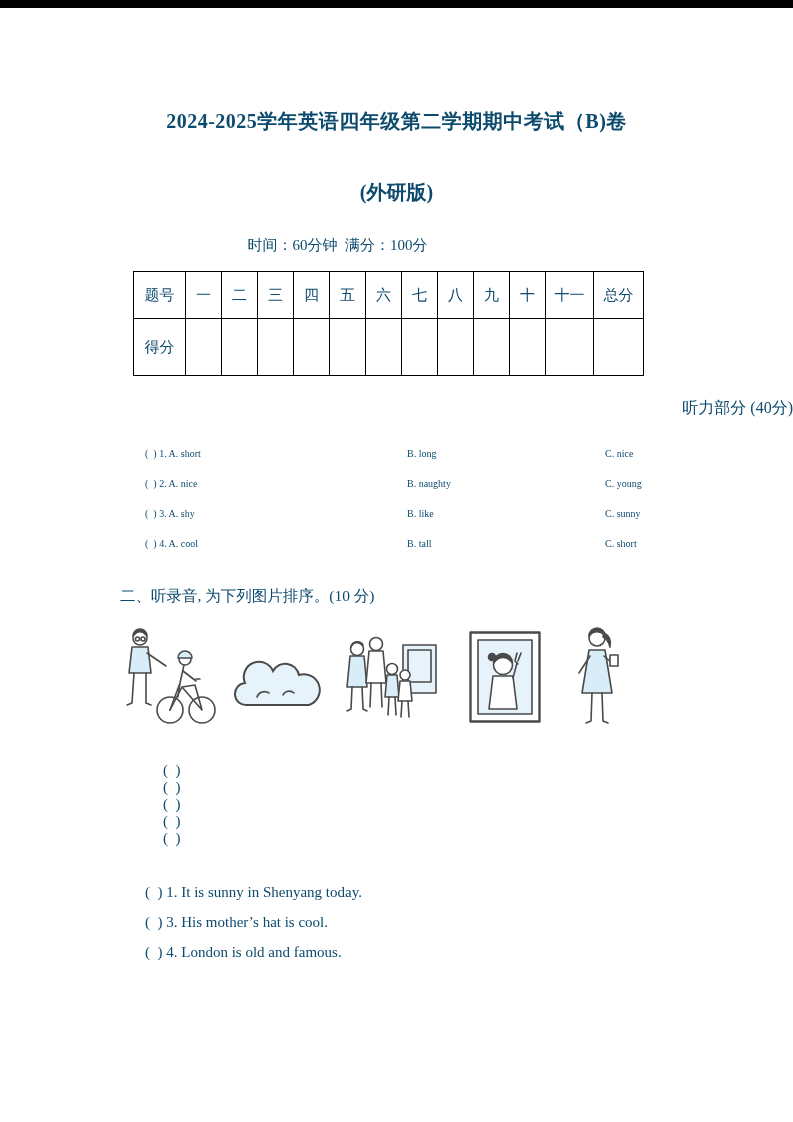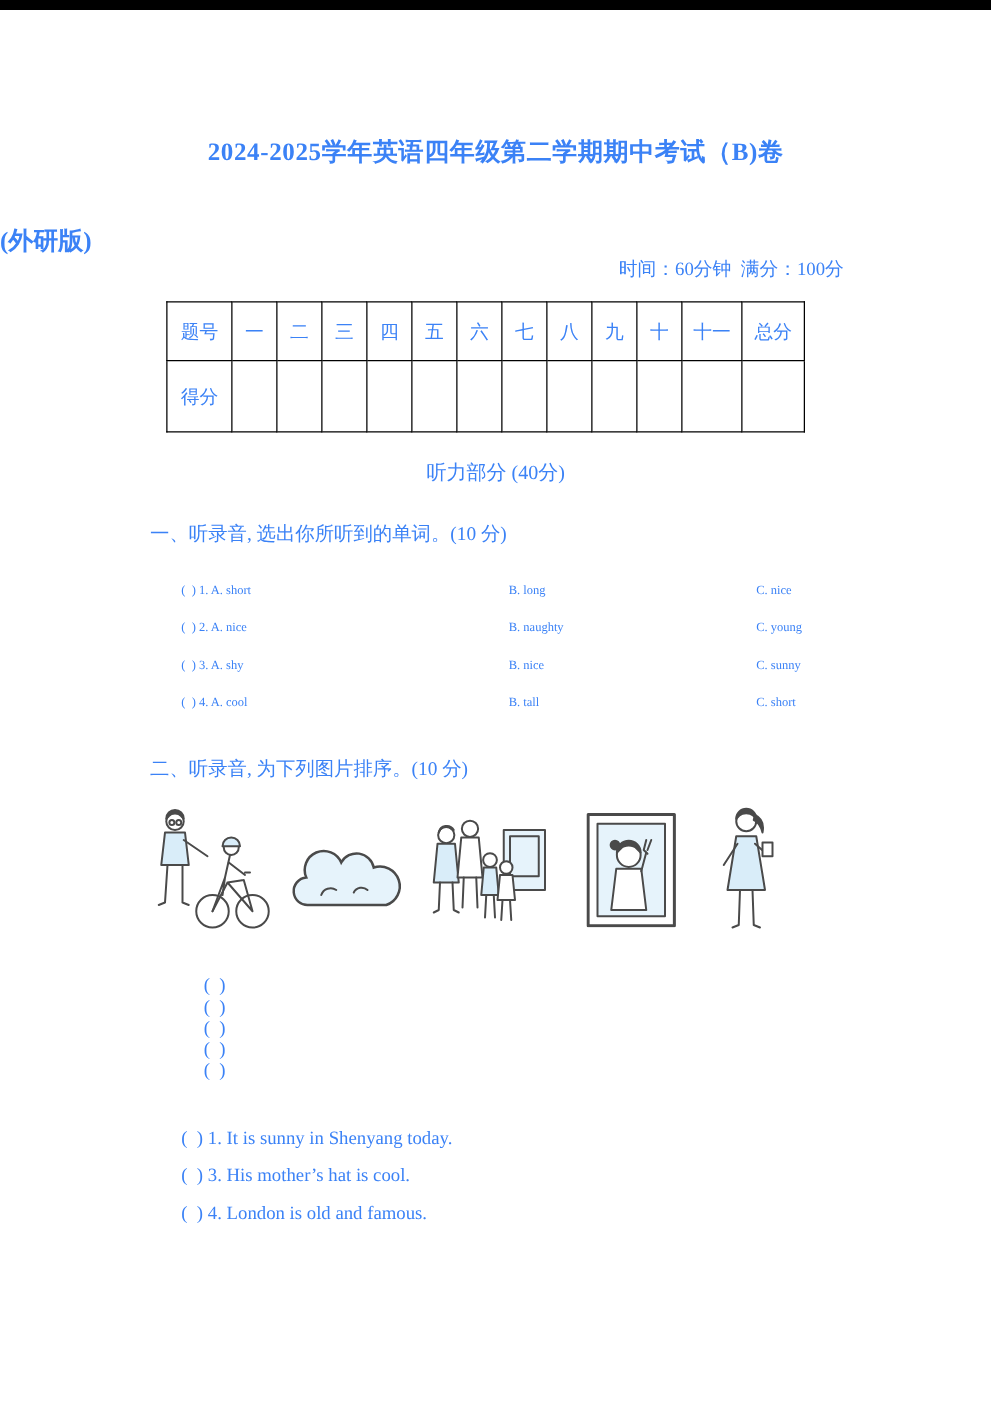--- a/index.html
+++ b/index.html
@@ -2,36 +2,36 @@
 <html><head>
 <meta charset="utf-8">
 <style>
   html,body { margin:0; padding:0; background:#ffffff; }
   .page {
     position:relative;
     width:793px; height:1122px;
     margin:0 auto;
     background:#ffffff;
     font-family:"Liberation Serif","DejaVu Serif",serif;
-    color:#3b82f6;
+    color:#0c4a6e;
     overflow:hidden;
   }
   .topbar { height:8px; background:#000; }
   .pre { white-space:pre; }
 
   .title { margin-top:100px; text-align:center; font-size:20px; font-weight:bold; letter-spacing:0.5px; }
-  .subtitle { margin-top:44px; font-size:20px; font-weight:bold; }
-  .meta { padding-right:118px; text-align:right; font-size:15px; }
+  .subtitle { margin-top:44px; text-align:center; font-size:20px; font-weight:bold; }
+  .meta { margin-top:30px; padding-right:118px; text-align:center; font-size:15px; }
 
   table.score { border-collapse:collapse; margin:16px 0 0 133px; table-layout:fixed;border-radius:12px; }
   table.score td { border:1px solid #000; text-align:center; font-size:15px; padding:0; }
   table.score tr.r1 td { height:46px; }
   table.score tr.r2 td { height:56px; }
 
-  .listening-title { margin-top:22px; text-align:center; font-size:16px; }
+  .listening-title { margin-top:22px; text-align:right; font-size:16px; }
 
   .sec-title { margin:28px 0 0 120px; font-size:15.5px; }
 
   .opts { margin:20px 0 0 145px; }
   .opt-row { display:grid; grid-template-columns:262px 198px 1fr; align-items:center; height:29.8px; font-size:10px; }
 
   .pics { display:flex; align-items:flex-end; margin:16px 0 0 120px; }
   .pic { display:inline-block; }
   .pic svg { display:block; }
 
@@ -102,35 +102,34 @@
       <td></td>
       <td></td>
       <td></td>
       <td></td>
     </tr>
   </tbody>
     </table>
 
   <div class="listening-title">听力部分 (40分)</div>
 
-  <div class="sec-title">一、听录音, 选出你所听到的单词。(10 分)</div>
   <div class="opts">
     <div class="opt-row">
       <span class="pre">(  ) 1. A. short</span>
       <span>B. long</span>
       <span>C. nice</span>
     </div>
     <div class="opt-row">
       <span class="pre">(  ) 2. A. nice</span>
       <span>B. naughty</span>
       <span>C. young</span>
     </div>
     <div class="opt-row">
       <span class="pre">(  ) 3. A. shy</span>
-      <span>B. nice</span>
+      <span>B. like</span>
       <span>C. sunny</span>
     </div>
     <div class="opt-row">
       <span class="pre">(  ) 4. A. cool</span>
       <span>B. tall</span>
       <span>C. short</span>
     </div>
   </div>
 
   <div class="sec-title">二、听录音, 为下列图片排序。(10 分)</div>

